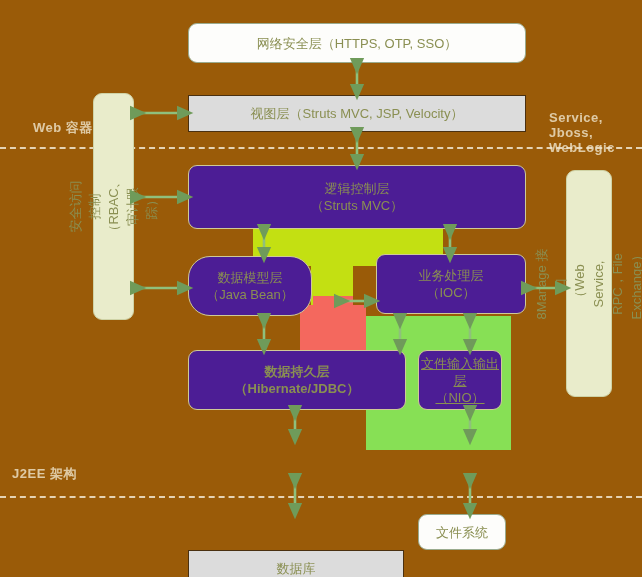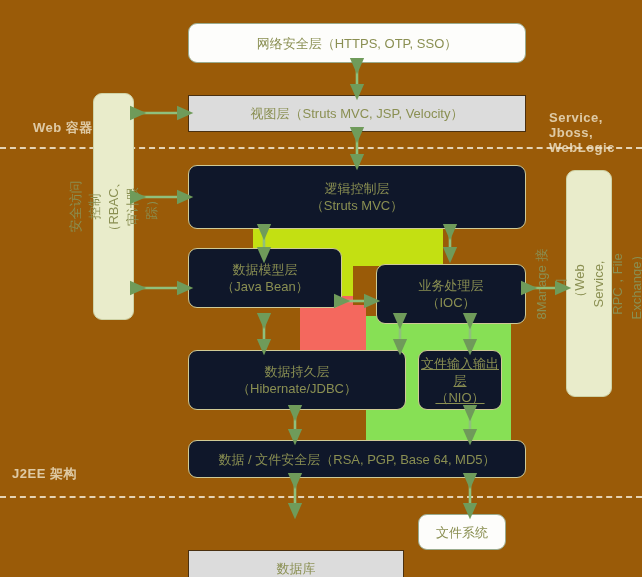--- a/index.html
+++ b/index.html
@@ -39,21 +39,21 @@
     justify-content:center;
     text-align:center;
     color:#8a8f52;
     font-size:13px;
     line-height:17px;
     white-space:pre-line;
     z-index:5;
   }
   
   .box.cream{
-    background:#0f172a;
+    background:#4c1d95;
     border:1px solid #cfca96;
     border-radius:9px;
   }
   
   .box.white{
     background:#fdfdfb;
     border:1px solid #9aab8e;
     border-radius:9px;
   }
   
@@ -103,33 +103,32 @@
   <div class="zone-caption" style="left:549px;top:110px;text-align:left;">Service, Jboss,
 WebLogic</div>
 
   <div class="box gray" style="left:188px;top:95px;width:338px;height:37px;">视图层（Struts MVC, JSP, Velocity）</div>
 
   <div class="box white" style="left:188px;top:23px;width:338px;height:40px;">网络安全层（HTTPS, OTP, SSO）</div>
 
   <div class="box cream" style="left:188px;top:165px;width:338px;height:64px;">逻辑控制层
 （Struts MVC）</div>
 
-  <div class="box cream" style="left:188px;top:248px;width:154px;height:60px;">数据模型层
+  <div class="box cream" style="left:188px;top:256px;width:124px;height:60px;border-radius:22px;">数据模型层
 （Java Bean）</div>
 
-  <div class="box cream" style="left:376px;top:264px;width:150px;height:60px;">业务处理层
+  <div class="box cream" style="left:376px;top:254px;width:150px;height:60px;">业务处理层
 （IOC）</div>
 
-  <div class="box cream" style="left:188px;top:350px;width:218px;height:60px;">数据持久层
+  <div class="box cream" style="left:188px;top:350px;width:218px;height:60px;font-weight:bold;">数据持久层
 （Hibernate/JDBC）</div>
 
   <div class="box cream" style="left:418px;top:350px;width:84px;height:60px;text-decoration:underline;">文件输入输出层
 （NIO）</div>
 
-  <div class="box cream" style="left:188px;top:440px;width:338px;height:38px;">数据 / 文件安全层（RSA, PGP, Base 64, MD5）</div>
 
   <div class="box gray" style="left:188px;top:514px;width:216px;height:36px;margin-top:36px;">数据库</div>
 
   <div class="box white" style="left:418px;top:514px;width:88px;height:36px;">文件系统</div>
 
   <div class="box vertical" style="left:93px;top:93px;width:41px;height:227px;">
     <span class="vtext">安全访问控制
 （RBAC、审计跟踪）</span>
   </div>
 

